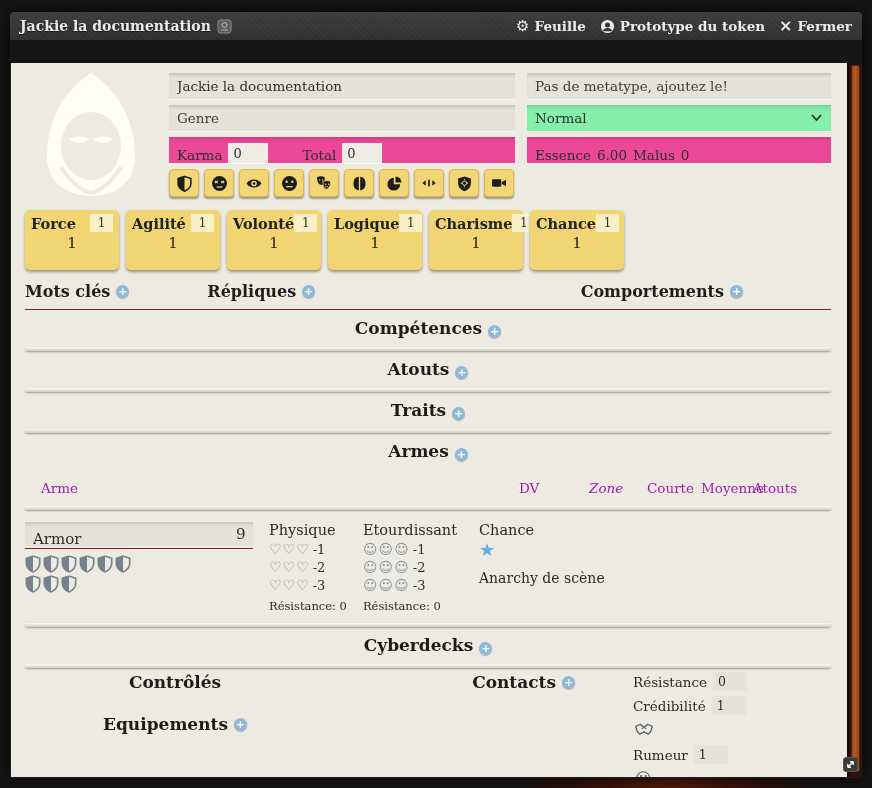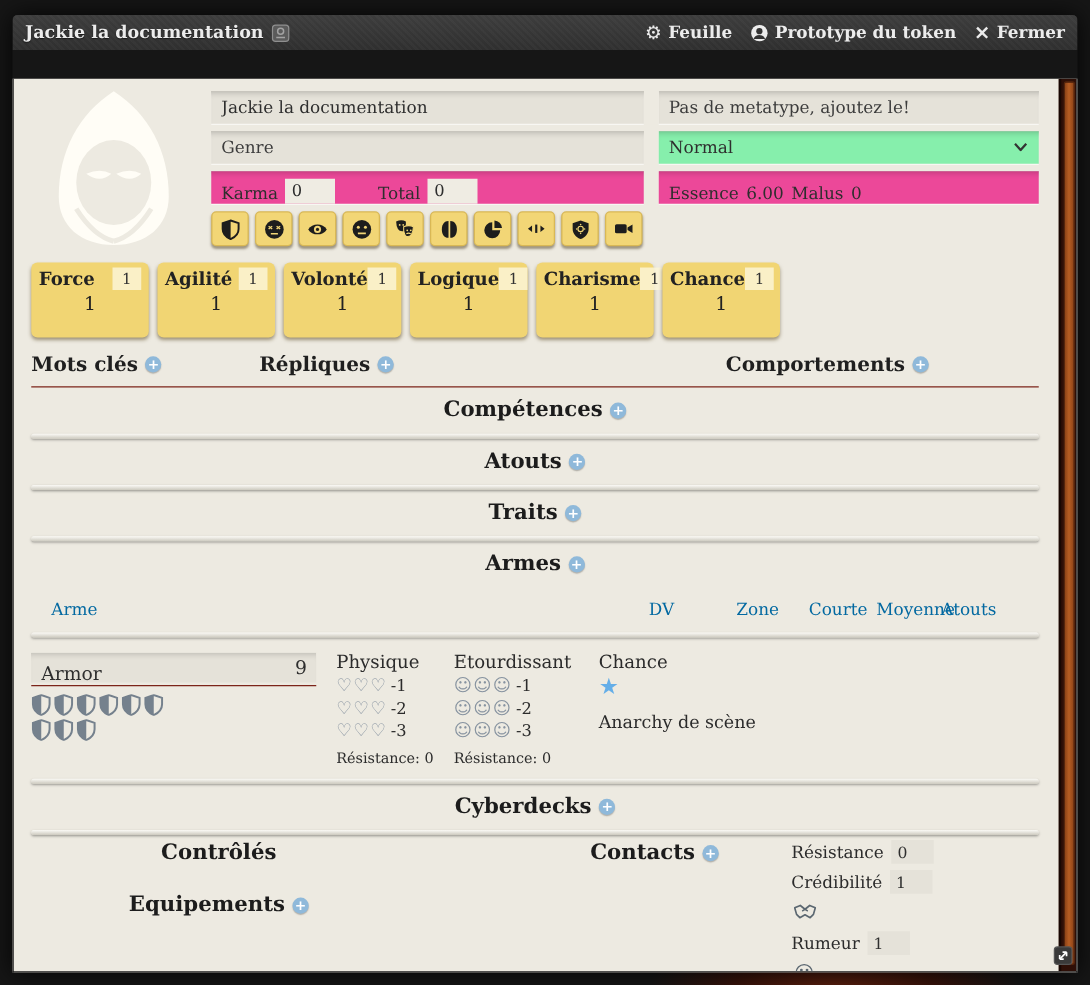--- a/index.html
+++ b/index.html
@@ -95,27 +95,27 @@
     color:#fff; font-family:"DejaVu Sans",sans-serif; font-size:11px; font-weight:bold;
     align-items:center; justify-content:center; line-height:1; margin-left:6px; cursor:pointer;
     box-shadow:0 1px 1px rgba(0,0,0,.25); flex:0 0 13px;
   }
   
   .tag-row { display:flex; align-items:center; margin-top:12px; padding-bottom:8px; border-bottom:1px solid #7c241a; }
   .tag-item { display:flex; align-items:center; font-weight:bold; font-size:16px; color:#1f1f1f; }
   .tag-repliques { margin-left:78px; }
   .tag-comportements { margin-left:auto; margin-right:88px; }
   
-  .sec { display:flex; align-items:center; justify-content:center; padding:8px 0 9px; }
+  .sec { display:flex; align-items:flex-end; justify-content:center; padding:8px 0 9px; }
   .sec-title { font-weight:bold; font-size:17px; color:#1c1c1c; }
   .divider { height:4px; border-radius:2px; background:linear-gradient(#fbfaf6,#cdcabf); box-shadow:0 1px 2px rgba(0,0,0,.35); }
   
-  .wep-head { display:flex; align-items:center; padding:10px 0 10px 16px; font-size:13.5px; color:#0369a1; }
+  .wep-head { display:flex; align-items:center; padding:10px 0 10px 16px; font-size:13.5px; color:#a21caf; }
   .wh-arme { flex:1; }
-  .wh-dv { width:70px; } .wh-zone { width:58px; } .wh-courte { width:54px; }
+  .wh-dv { width:70px; } .wh-zone { width:58px;font-style:italic; } .wh-courte { width:54px; }
   .wh-moyenne { width:52px; } .wh-longue { width:78px; }
   
   .mon-row { display:flex; margin-top:12px; }
   .armor-col { width:228px; flex:0 0 228px; }
   .armor-line { display:flex; background:#e5e2d9; height:24px; box-shadow:inset 0 5px 5px -4px rgba(0,0,0,.2); }
   .armor-name { flex:1; border:none; outline:none; background:transparent; font-family:inherit; font-size:15px; color:#2e2e2e; padding:17px 8px; }
   .armor-val { width:40px; border:none; outline:none; background:transparent; font-family:inherit; font-size:15px; color:#2e2e2e; text-align:left; }
   .armor-ul { border-bottom:1px solid #7c241a; margin-top:2px; }
   .shield-wrap { display:flex; flex-wrap:wrap; gap:2px; width:118px; margin-top:6px; }
   .shield-ic { width:16px; height:18px; cursor:pointer; }

